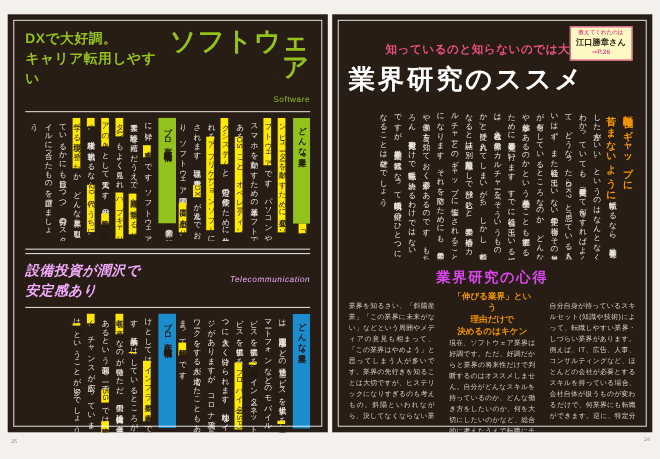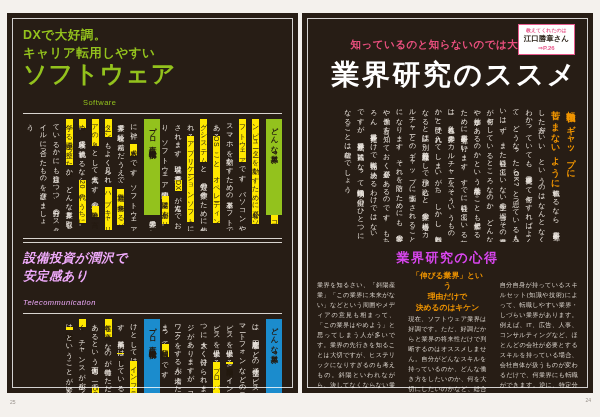--- a/index.html
+++ b/index.html
@@ -3,25 +3,25 @@
 <meta charset="utf-8">
 <style>
   html,body{margin:0;padding:0;}
   body{width:600px;height:417px;background:#f4f1ed;font-family:"Liberation Sans","DejaVu Sans",sans-serif;position:relative;overflow:hidden;}
   .spread{position:absolute;inset:0;}
   .page{position:absolute;top:13px;height:380px;background:#271d15;box-sizing:border-box;overflow:hidden;}
   .page::before{content:"";position:absolute;inset:5px;border:1px solid rgba(255,255,255,.8);pointer-events:none;}
   .page.left{left:7px;width:291px;padding:13px 16px 8px 16px;}
   .page.right{left:302px;width:291px;padding:11px 15px 8px 15px;}
 
-  .sec-head{display:flex;justify-content:space-between;align-items:flex-start;flex-direction:column;}
+  .sec-head{display:flex;justify-content:space-between;align-items:flex-start;}
   .headline{font-weight:bold;font-size:12.5px;line-height:1.45;letter-spacing:.5px;}
   .green{color:#93c21d;}
   .blue{color:#f0abfc;font-style:italic;}
-  .title-block{text-align:center;}
+  .title-block{text-align:right;}
   .ind-title{font-weight:900;font-size:24px;letter-spacing:1px;line-height:1;}
   .ind-sub{font-size:7.5px;letter-spacing:.5px;margin-top:12px;}
   .rule{border-top:1px solid #d8d4cf;margin:6px 0 5px 0;}
   .double-rule{border-top:1px solid #d8d4cf;border-bottom:1px solid #d8d4cf;height:3px;margin:7px 0 6px 0;}
 
   .vwrap{display:flex;flex-direction:row-reverse;overflow:hidden;}
   .h112{height:112px;}
   .h120{height:120px;}
   .h138{height:138px;}
   .vsec{writing-mode:vertical-rl;text-orientation:mixed;overflow:hidden;height:100%;
@@ -30,28 +30,28 @@
   .w53{width:53%;}
   .w100{width:100%;}
   .bar{display:inline-block;font-weight:bold;font-size:7.5px;color:#241a10;
        padding:3px 1px;margin-left:5px;box-sizing:border-box;}
   .green-bg{background:#93c21d;}
   .blue-bg{background:#1b8ccd;}
   .len96{inline-size:96px;}
   .len104{inline-size:104px;}
   .hl{background:#ffe800;color:#241a10;}
 
-  .badge{position:absolute;top:11px;right:18px;background:#ffffff;border:1px solid #e75a8c;
+  .badge{position:absolute;top:11px;right:18px;background:#fef9c3;border:1px solid #e75a8c;
          padding:2px 5px;text-align:center;line-height:1.35;}
   .badge-l1{font-size:5px;color:#e75a8c;font-weight:bold;}
   .badge-l2{font-size:7.5px;color:#241a10;font-weight:bold;}
   .badge-l3{font-size:6px;color:#e75a8c;font-weight:bold;}
 
   .lede{color:#e94f7e;font-weight:bold;font-size:10.5px;text-align:center;margin-top:14px;letter-spacing:.5px;}
-  .main-title{color:#ffffff;font-weight:900;font-size:28px;letter-spacing:2.5px;text-align:right;margin:4px 0 0 0;font-family:Liberation Mono, monospace;}
+  .main-title{color:#ffffff;font-weight:900;font-size:24px;letter-spacing:2.5px;text-align:left;margin:4px 0 0 0;font-family:Liberation Mono, monospace;}
   .vwrap.intro{margin-top:10px;}
   .vhead{color:#f29600;font-weight:bold;font-size:9px;line-height:1.7;letter-spacing:1px;margin-left:6px;}
   .kokoroe{color:#d946ef;font-weight:bold;font-size:13px;text-align:center;margin-top:7px;letter-spacing:1.5px;}
   .tips{display:flex;gap:13px;margin-top:8px;}
   .tip{flex:1;min-width:0;}
   .tip-head{height:34px;display:flex;flex-direction:column;justify-content:center;text-align:center;
             color:#f29600;font-weight:bold;font-size:7.8px;line-height:1.35;}
   .tip-body{margin-top:5px;color:#d9d3cc;font-size:6.2px;line-height:1.62;text-align:justify;
             height:112px;overflow:hidden;letter-spacing:.2px;}
   .pagenum{position:absolute;font-size:5px;color:#9a948e;}

